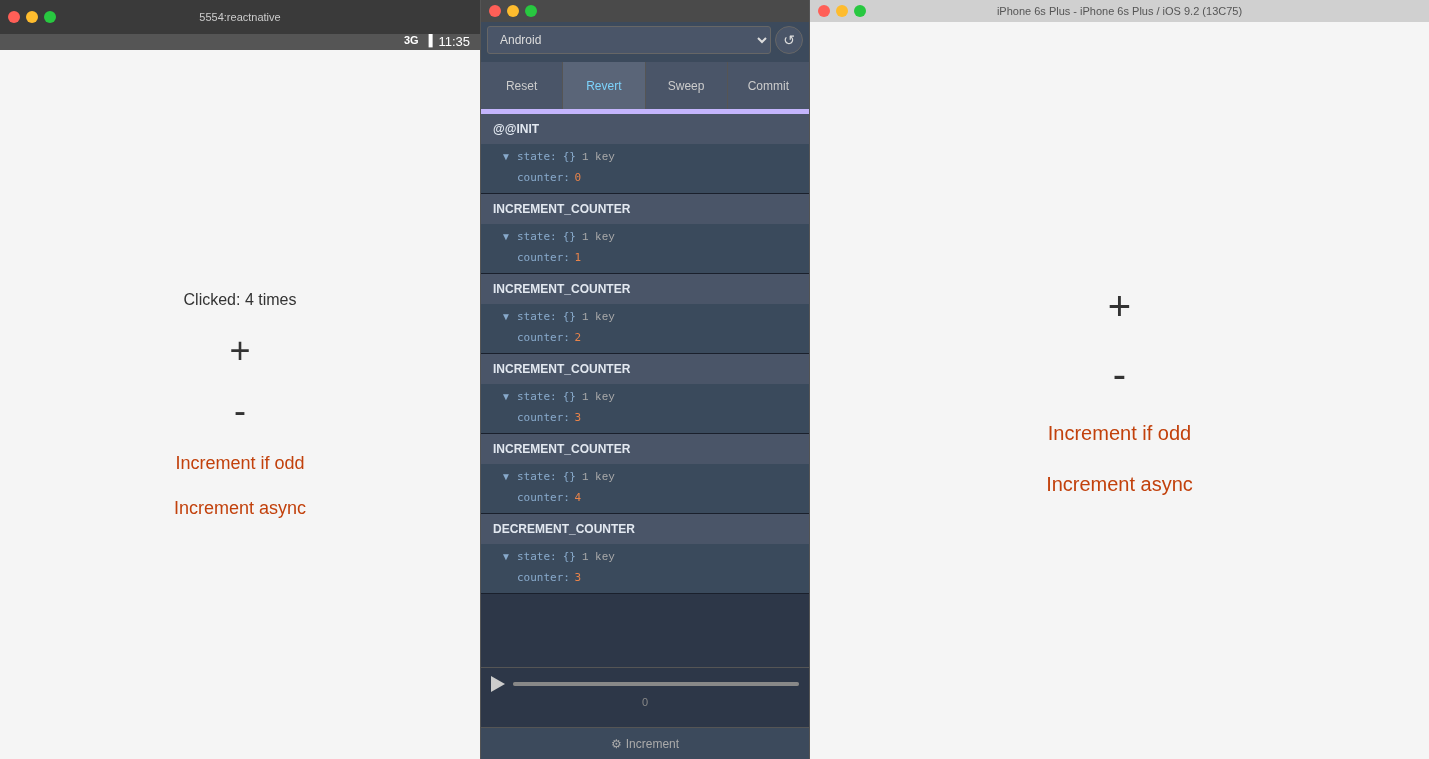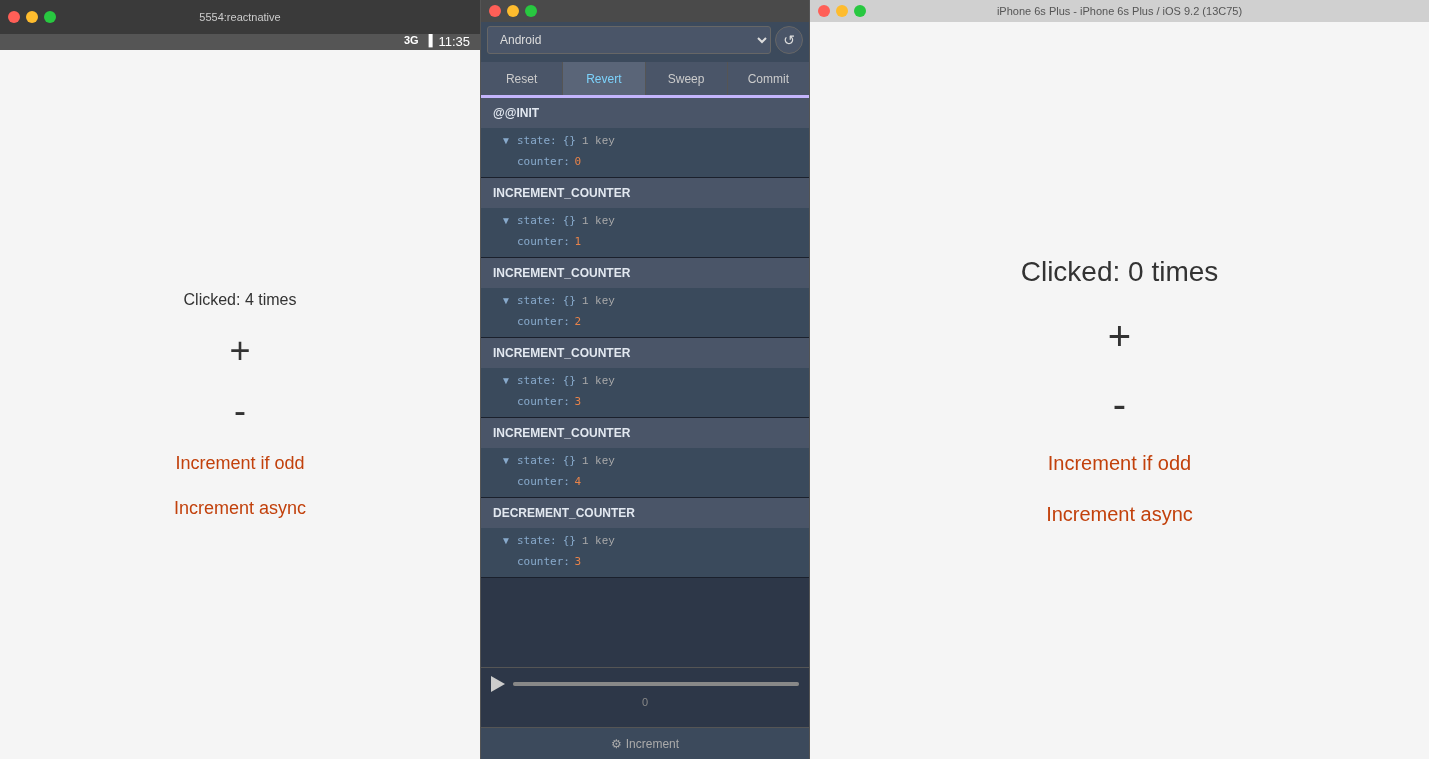--- a/index.html
+++ b/index.html
@@ -169,25 +169,25 @@
       border-radius: 50%;
       display: flex;
       align-items: center;
       justify-content: center;
       cursor: pointer;
       color: #ddd;
       font-size: 14px;
     }
 
     .devtools-buttons {
-      height: 36px;
+      height: 52px;
       background: #3c4a5c;
       display: flex;
       align-items: flex-start;
-      border-bottom: 3px solid #c4b5fd;
+      border-bottom: 5px solid #c4b5fd;
     }
 
     .devtools-btn {
       flex: 1;
       height: 100%;
       background: #4a5568;
       border: none;
       border-right: 1px solid #555;
       color: #ccc;
       font-size: 12px;
@@ -562,19 +562,18 @@
 <div class="right-panel">
   <div class="right-title-bar">
     <div class="traffic-lights">
       <div class="traffic-light tl-red"></div>
       <div class="traffic-light tl-yellow"></div>
       <div class="traffic-light tl-green"></div>
     </div>
     <span class="title-text">iPhone 6s Plus - iPhone 6s Plus / iOS 9.2 (13C75)</span>
   </div>
   <div class="right-app-content">
-    <span class="app-text" style="font-size:28px; font-weight:300;">Clicked: 0 times</span>
     <button class="app-button" style="font-size:40px;">+</button>
     <button class="app-button" style="font-size:40px;">-</button>
     <span class="app-link" style="font-size:20px;">Increment if odd</span>
     <span class="app-link" style="font-size:20px;">Increment async</span>
   </div>
 </div>
 
 </body></html>

